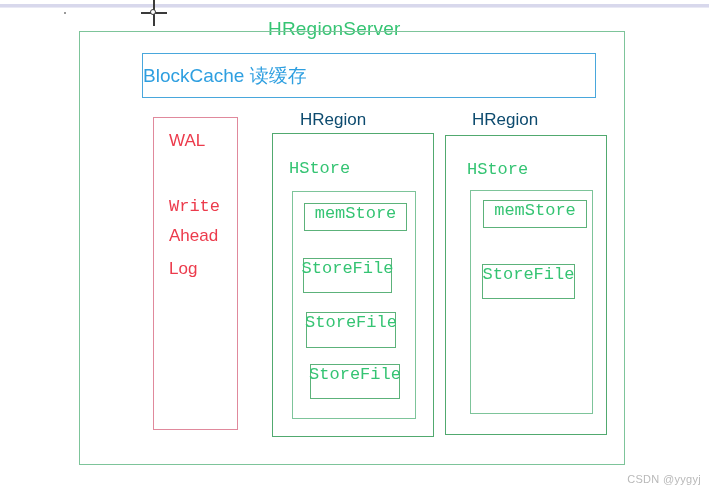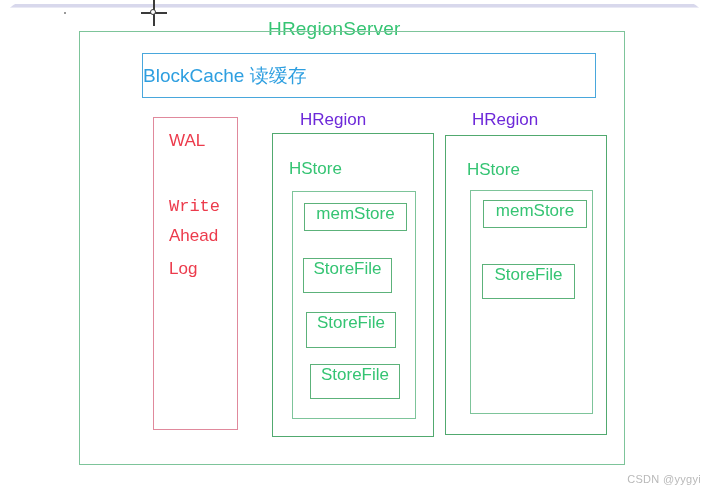--- a/index.html
+++ b/index.html
@@ -9,21 +9,20 @@
   }
   body {
     font-family: "Liberation Sans", sans-serif;
   }
   #canvas {
     position: relative;
     width: 709px;
     height: 491px;
     background: #ffffff;
     overflow: hidden;
-    border-radius: 30px;
   }
   
   .top-rule {
     position: absolute;
     left: 0;
     top: 4px;
     width: 709px;
     height: 3px;
     background: #d8d8ec;
   }
@@ -87,31 +86,31 @@
     background: transparent;
   }
   .label {
     position: absolute;
     white-space: nowrap;
   }
 
   .outer-box   { border: 1.5px solid #7dc49a; }
   .cache-box   { border: 1.5px solid #49a7dc; }
   .wal-box     { border: 1.5px solid #e0899c; }
-  .region-box  { border: 1.5px solid #51a96f; }
+  .region-box  { border: 1.5px solid #51a96f; font-family: Liberation Mono, monospace; }
   .hstore-box  { border: 1.5px solid #7dc49a; }
   .leaf-box    { border: 1.5px solid #5cb27a; }
 
   .t-title {
     color: #35c473;
     font-size: 19px;
     letter-spacing: .2px;
   }
   .t-region {
-    color: #6d28d9;
+    color: #0c4a6e;
     font-size: 17px;
   }
   .t-hstore {
     color: #35c473;
     font-size: 17px;
   }
   .t-leaf {
     color: #35c473;
     font-size: 17px;
   }

